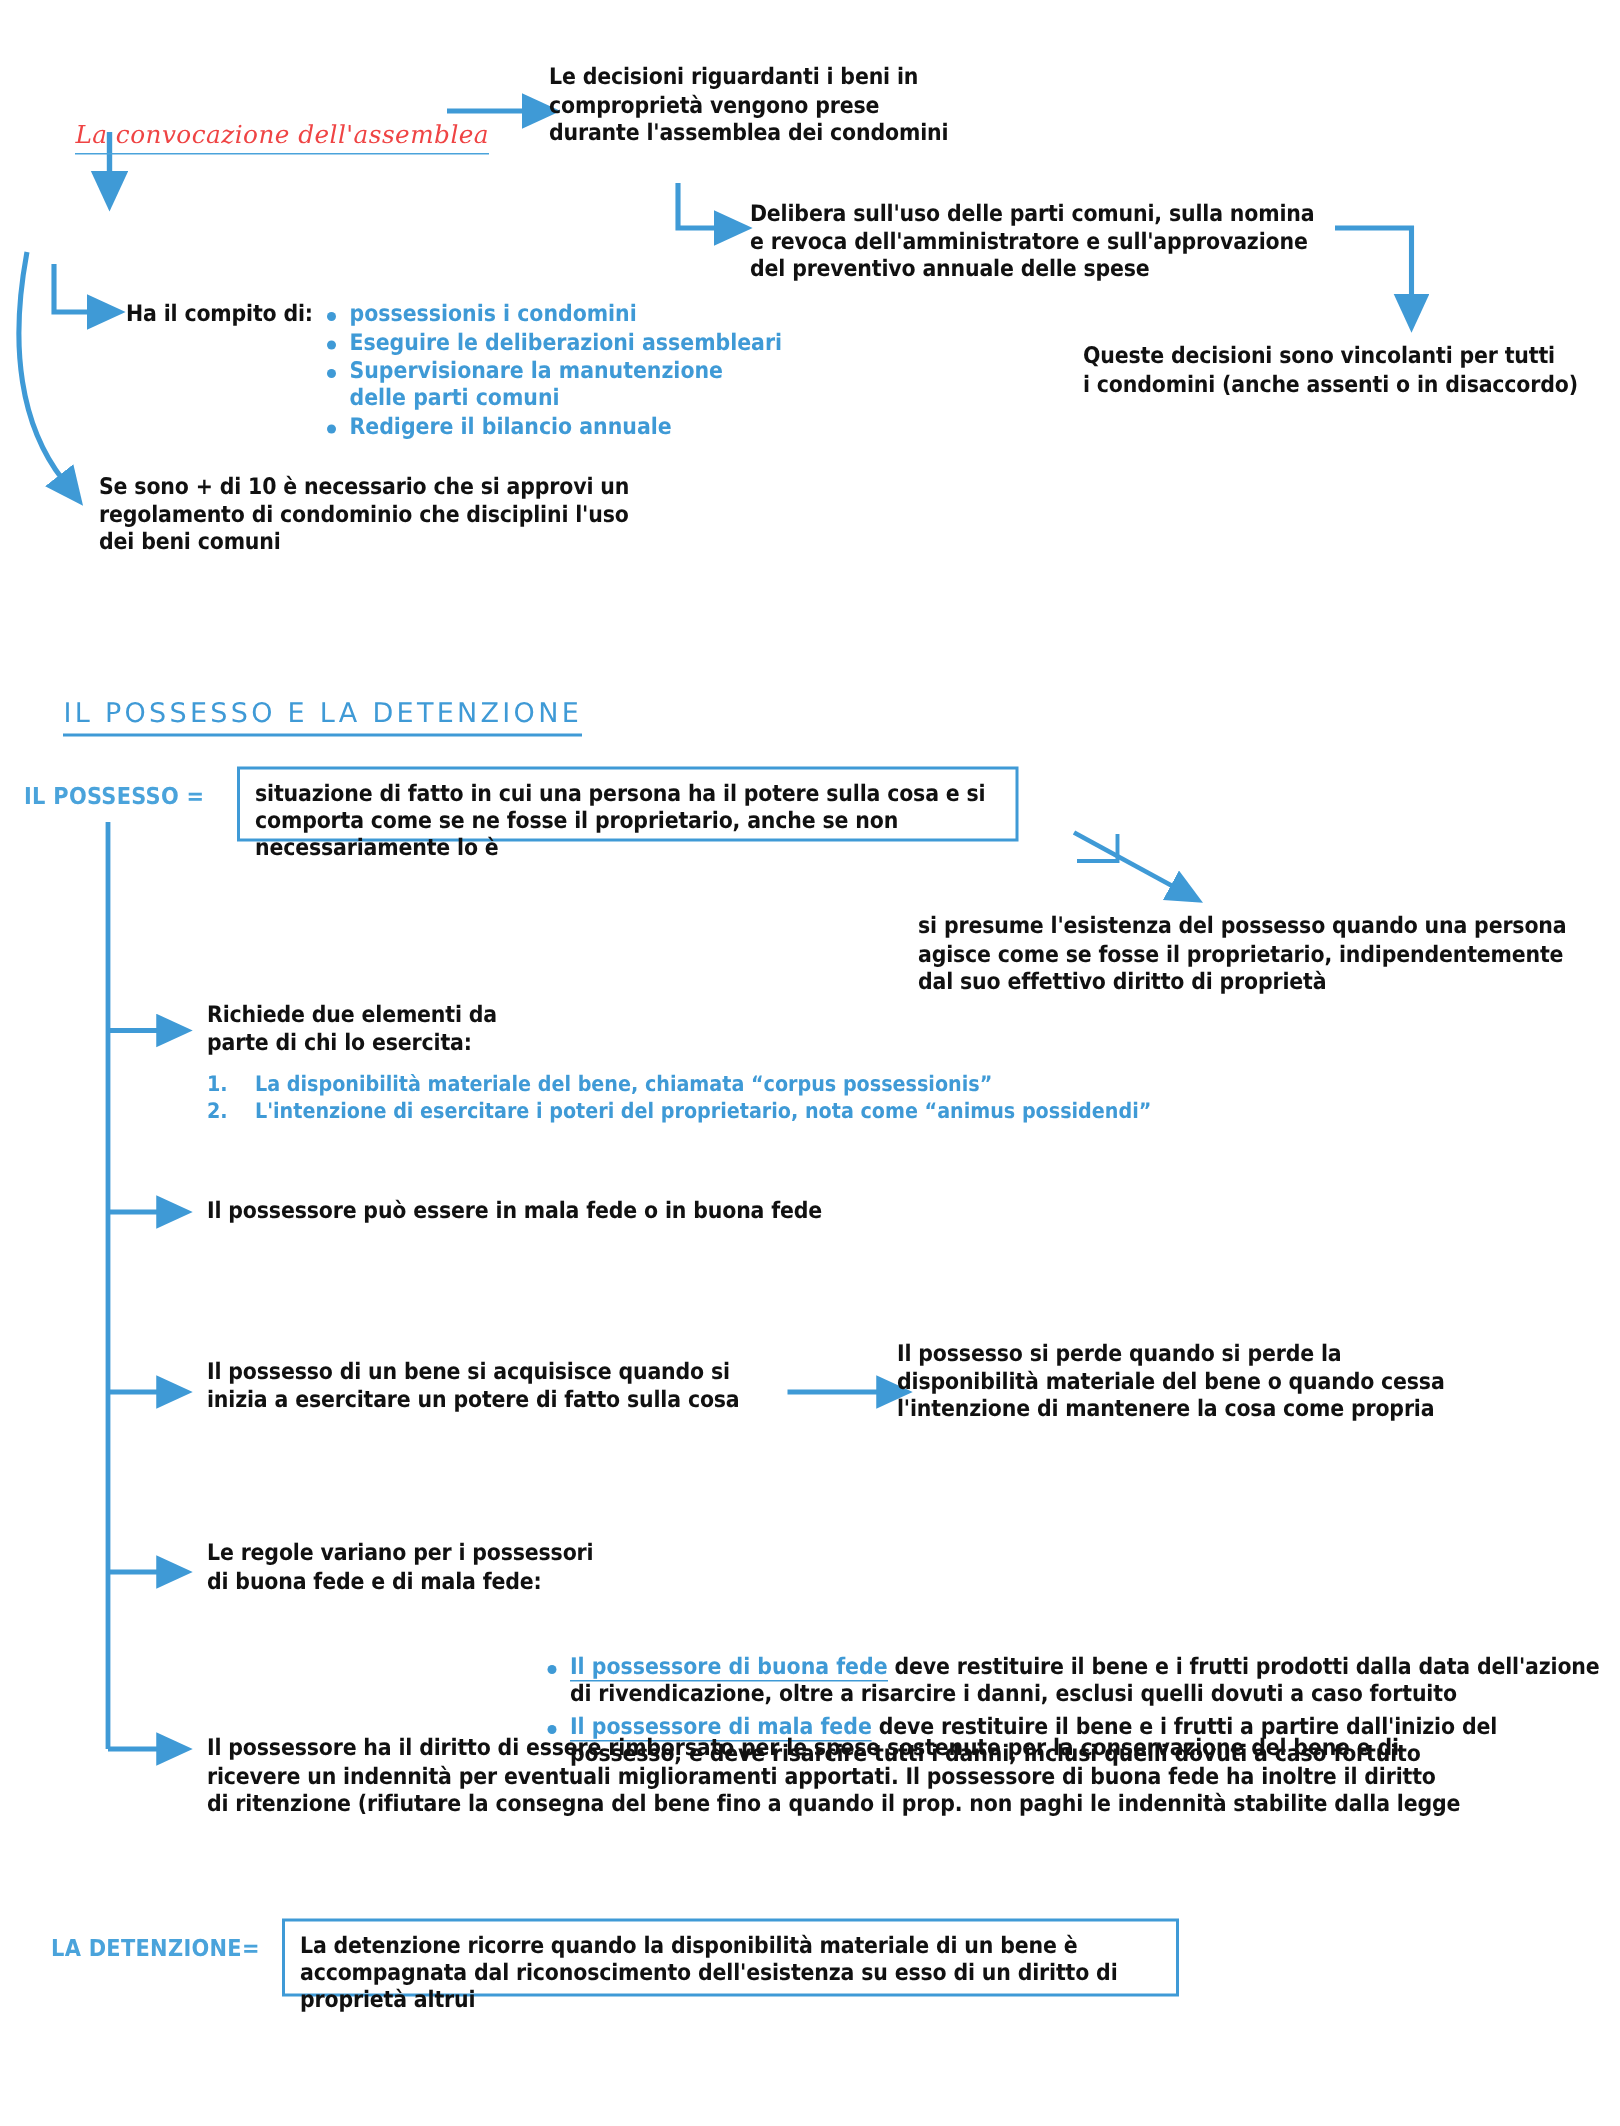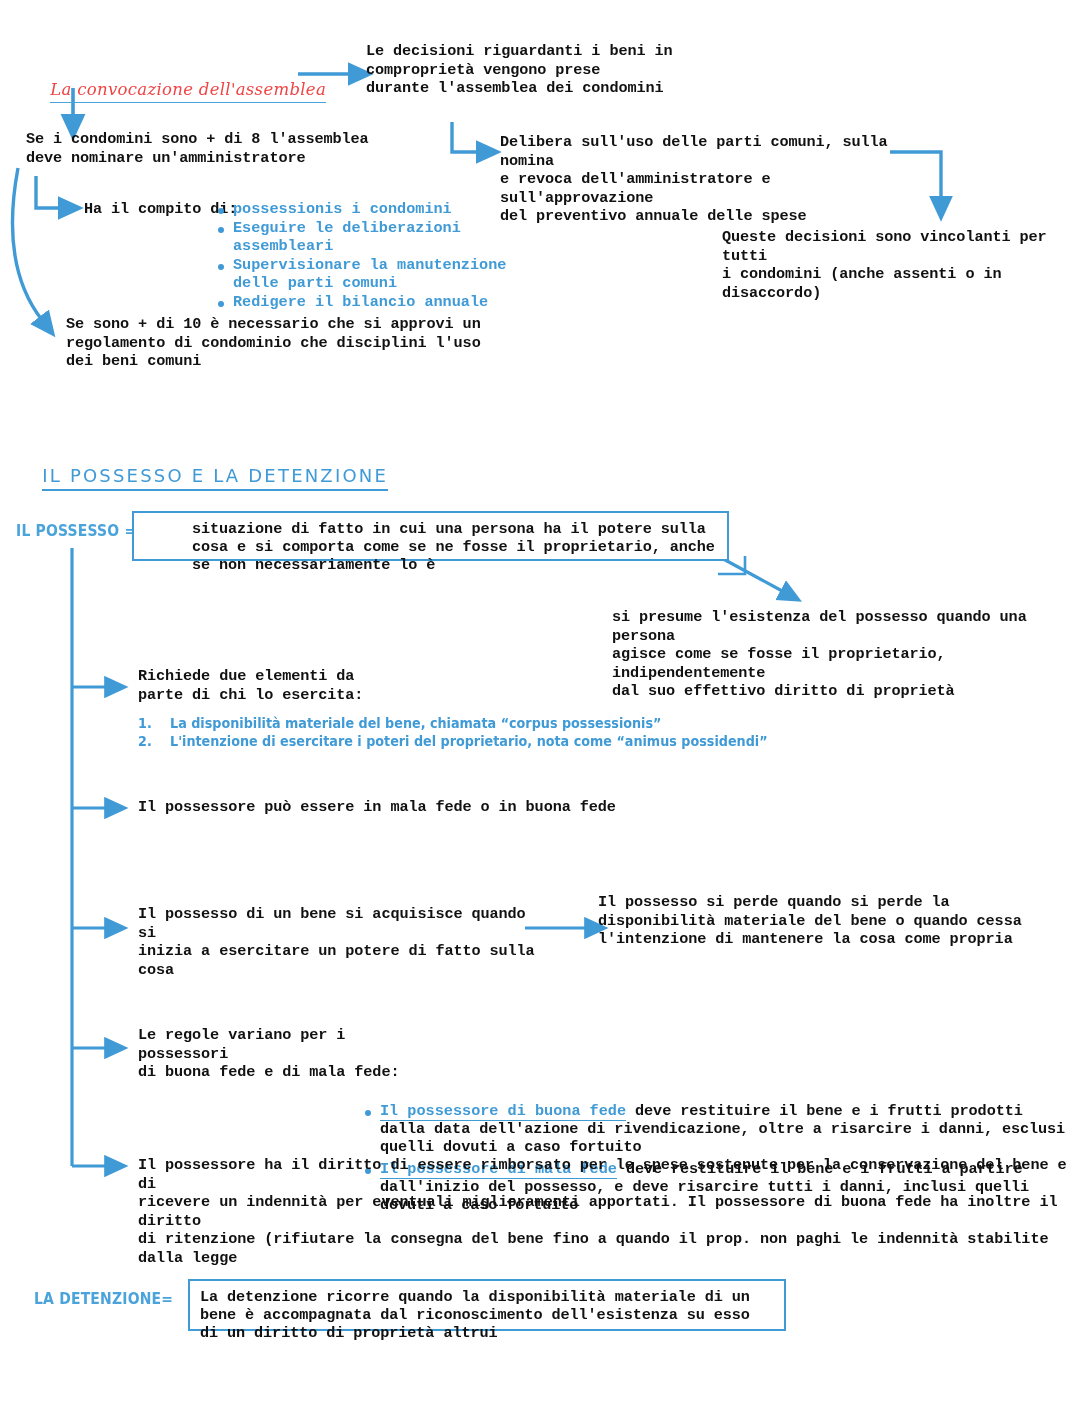--- a/index.html
+++ b/index.html
@@ -7,21 +7,21 @@
     width:1080px;height:1417px;position:relative;background:#ffffff;
     font-family:"DejaVu Sans Condensed","Liberation Sans",sans-serif;
     -webkit-font-smoothing:antialiased;
   }
   .stage{position:relative;width:1080px;height:1417px;overflow:hidden;}
   svg.arrows{position:absolute;left:0;top:0;width:1080px;height:1417px;pointer-events:none;}
 
   .t{position:absolute;line-height:1.22;white-space:pre-wrap;}
   .blk{color:#111111;font-weight:700;font-stretch:condensed;letter-spacing:-0.1px;}
   .blu{color:#3f9ad6;font-weight:700;}
-  .sz15{font-size:15.2px;font-family:Liberation Mono, monospace;}
+  .sz15{font-size:15.2px;}
   .sz14{font-size:14.2px;}
 
   
   .script{
     font-family:"DejaVu Serif","Liberation Serif",serif;
     font-style:italic;font-weight:400;
     color:#ef4444;font-size:16.5px;letter-spacing:.3px;
     border-bottom:1.6px solid #4aa3db;padding-bottom:2px;
     display:inline-block;
   }
@@ -88,22 +88,20 @@
   </svg>
 
   <div class="t" style="left:32px;top:60px;">
     <span class="script">La convocazione dell'assemblea</span>
   </div>
 
   <div class="t blk sz15" style="left:366px;top:42px;width:330px;">Le decisioni riguardanti i beni in
 comproprietà vengono prese
 durante l'assemblea dei condomini</div>
 
-  <div class="t blk sz15" style="left:26px;top:130px;width:360px;">Se i condomini sono + di 8 l'assemblea
-deve nominare un'amministratore</div>
 
   <div class="t blk sz15" style="left:84px;top:200px;">Ha il compito di:</div>
 
   <ul class="b blu sz15" style="position:absolute;left:216px;top:200px;width:330px;">
     <li><span class="dot"></span><span>possessionis i condomini</span></li>
     <li><span class="dot"></span><span>Eseguire le deliberazioni assembleari</span></li>
     <li><span class="dot"></span><span style="white-space:pre-wrap;">Supervisionare la manutenzione
 delle parti comuni</span></li>
     <li><span class="dot"></span><span>Redigere il bilancio annuale</span></li>
   </ul>
@@ -118,21 +116,21 @@
 
   <div class="t blk sz15" style="left:722px;top:228px;width:360px;">Queste decisioni sono vincolanti per tutti
 i condomini (anche assenti o in disaccordo)</div>
 
   <div class="t" style="left:24px;top:445px;">
     <span class="section-title">IL POSSESSO E LA DETENZIONE</span>
   </div>
 
   <div class="t eqlabel" style="left:16px;top:522px;">IL POSSESSO =</div>
 
-  <div class="box" style="left:132px;top:511px;width:597px;height:50px;padding-left:48px;">
+  <div class="box" style="left:158px;top:511px;width:521px;height:50px;">
     <div class="inner blk sz15">situazione di fatto in cui una persona ha il potere sulla cosa e si comporta
 come se ne fosse il proprietario, anche se non necessariamente lo è</div>
   </div>
 
   <div class="t blk sz15" style="left:612px;top:608px;width:470px;">si presume l'esistenza del possesso quando una persona
 agisce come se fosse il proprietario, indipendentemente
 dal suo effettivo diritto di proprietà</div>
 
   <div class="t blk sz15" style="left:138px;top:667px;width:300px;">Richiede due elementi da
 parte di chi lo esercita:</div>

